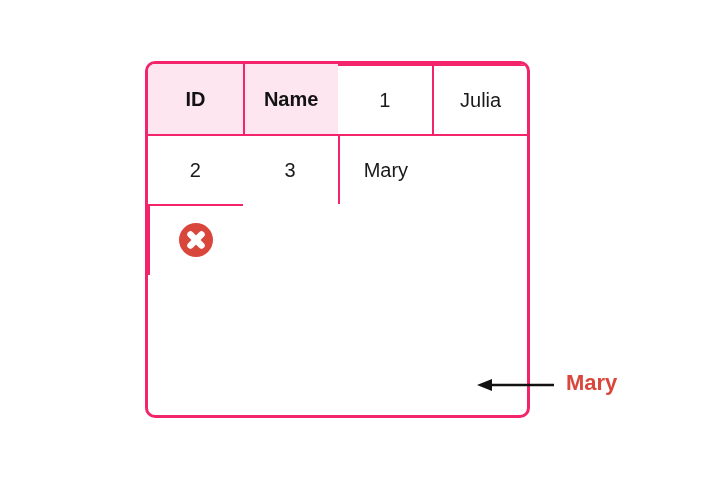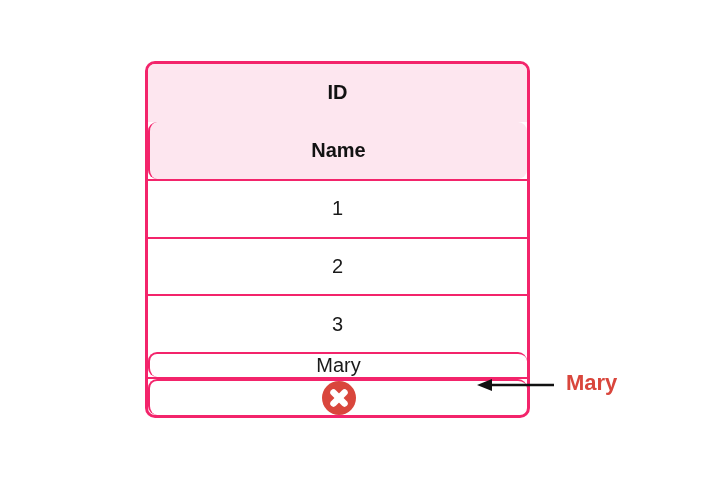--- a/index.html
+++ b/index.html
@@ -20,34 +20,34 @@
     position: absolute;
     left: 145px;
     top: 61px;
     width: 385px;
     height: 357px;
     box-sizing: border-box;
     border: 3px solid #F3246B;
     border-radius: 10px;
     overflow: hidden;
     display: grid;
-    grid-template-columns: 1fr;
+    grid-template-columns: 1fr 1fr 1fr 1fr;
     grid-template-rows: repeat(5, 1fr);
     background: #ffffff;
   }
   .cell {
     display: flex;
     align-items: center;
     justify-content: center;
     font-size: 20px;
     color: #1a1a1a;
     box-sizing: border-box;
   }
   
-  .cell.col2 { border-left: 2px solid #F3246B; border-radius: 9px; }
+  .cell.col2 { border-left: 2px solid #F3246B; }
   .cell.not-first-row { border-top: 2px solid #F3246B; }
   .cell.header {
     background: #FDE6EF;
     font-weight: 700;
     color: #121212;
   }
 
   
   .error-icon-wrap {
     width: 34px;
@@ -83,20 +83,23 @@
   <div class="cell header">
     <span>ID</span>
   </div>
   <div class="cell header col2">
     <span>Name</span>
   </div>
 
   <div class="cell not-first-row">
     <span>1</span>
   </div>
+  <div class="cell col2 not-first-row">
+    <span>Julia</span>
+  </div>
 
   <div class="cell not-first-row">
     <span>2</span>
   </div>
 
   <div class="cell not-first-row">
     <span>3</span>
   </div>
   <div class="cell col2 not-first-row">
     <span>Mary</span>

